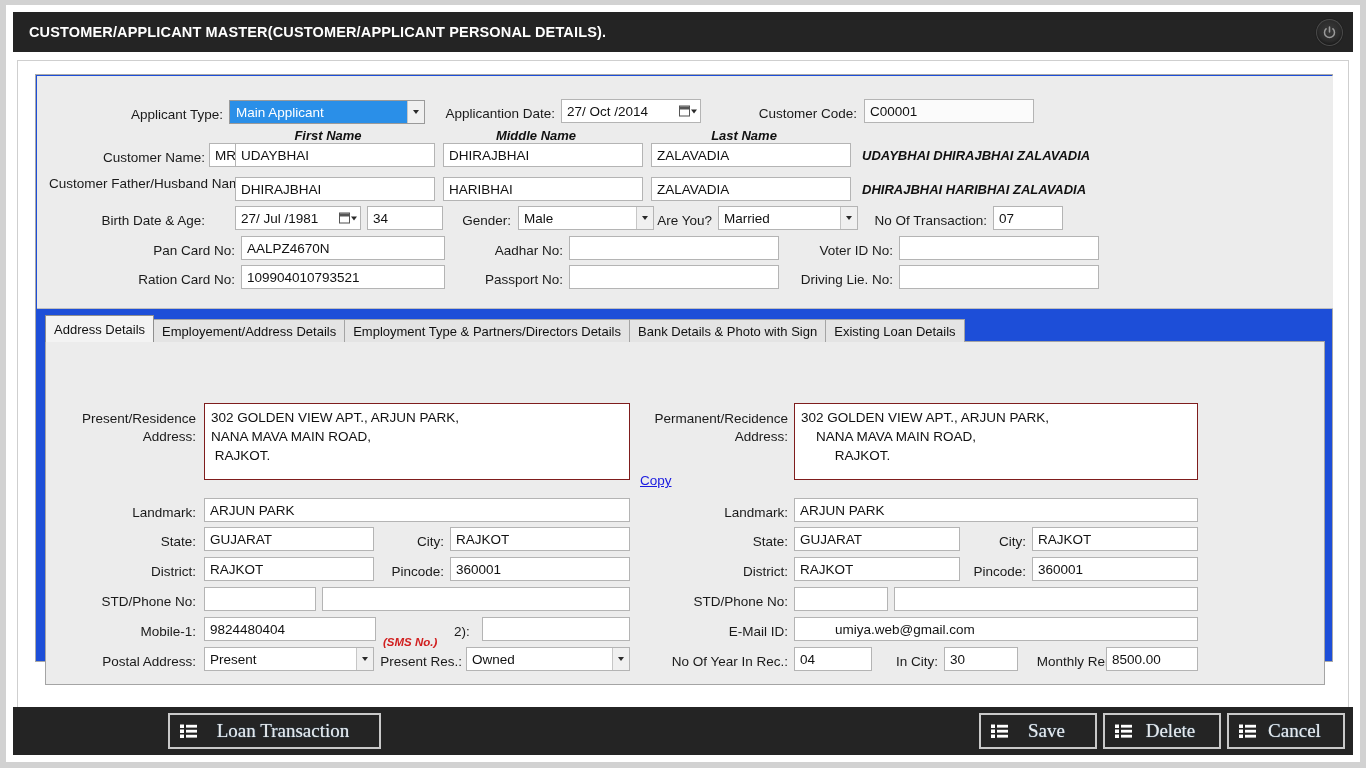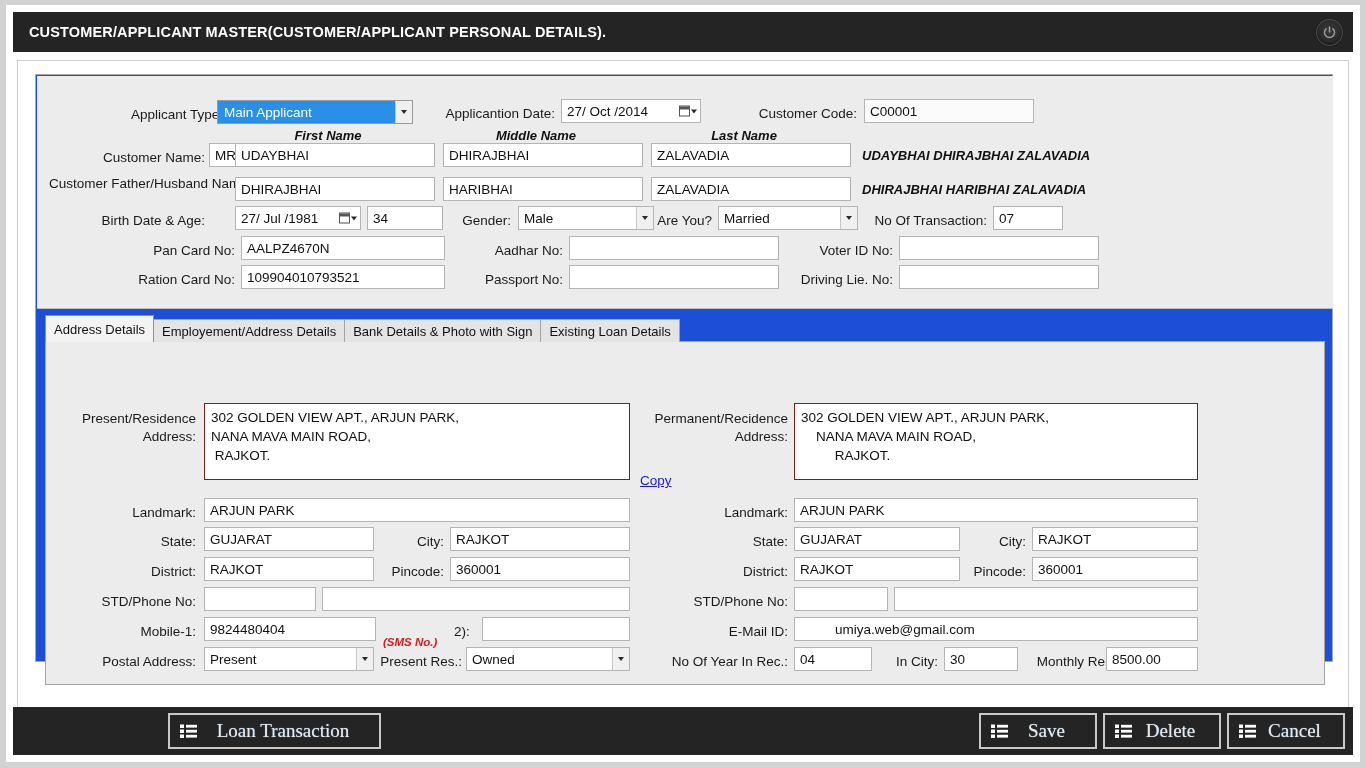--- a/index.html
+++ b/index.html
@@ -291,21 +291,21 @@
       </svg>
     </span>
   </div>
 
   <div class="content-frame">
     <div class="inner-panel">
 
       <div class="upper">
 
         <div class="lbl" style="position:absolute; left:30px; top:31px; width:156px;">Applicant Type:</div>
-        <div class="dd sel-blue" style="left:180px; top:24px; width:196px;text-align:right;">
+        <div class="dd sel-blue" style="left:192px; top:24px; width:196px;text-align:right;">
           <span>Main Applicant</span>
           <span class="caret"></span>
         </div>
         <div class="lbl" style="position:absolute; left:398px; top:30px; width:120px;">Applicantion Date:</div>
         <div class="datefld" style="left:524px; top:23px; width:140px;">
           <span>27/ Oct /2014</span>
           <span class="cal">
             <span class="cal-glyph"></span>
               <span class="cal-caret"></span>
           </span>
@@ -373,20 +373,23 @@
         <div class="tf" style="left:862px; top:189px; width:200px;"></div>
       </div>
 
       <div class="tabs-wrap">
         <div class="tabstrip">
           <div class="tab active">
               <span>Address Details</span>
             </div>
           <div class="tab">
               <span>Employement/Address Details</span>
+            </div>
+          <div class="tab">
+              <span>Employment Type &amp; Partners/Directors Details</span>
             </div>
           <div class="tab">
               <span>Bank Details &amp; Photo with Sign</span>
             </div>
           <div class="tab">
               <span>Existing Loan Details</span>
             </div>
         </div>
 
         <div class="tabpanel">

